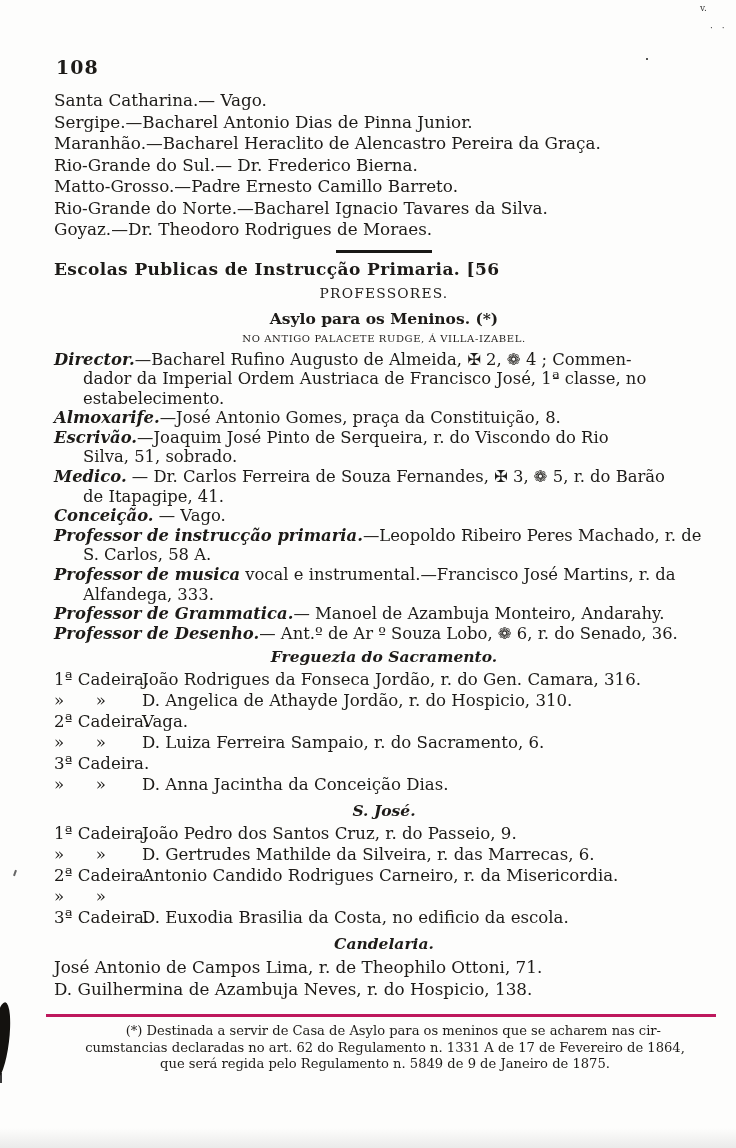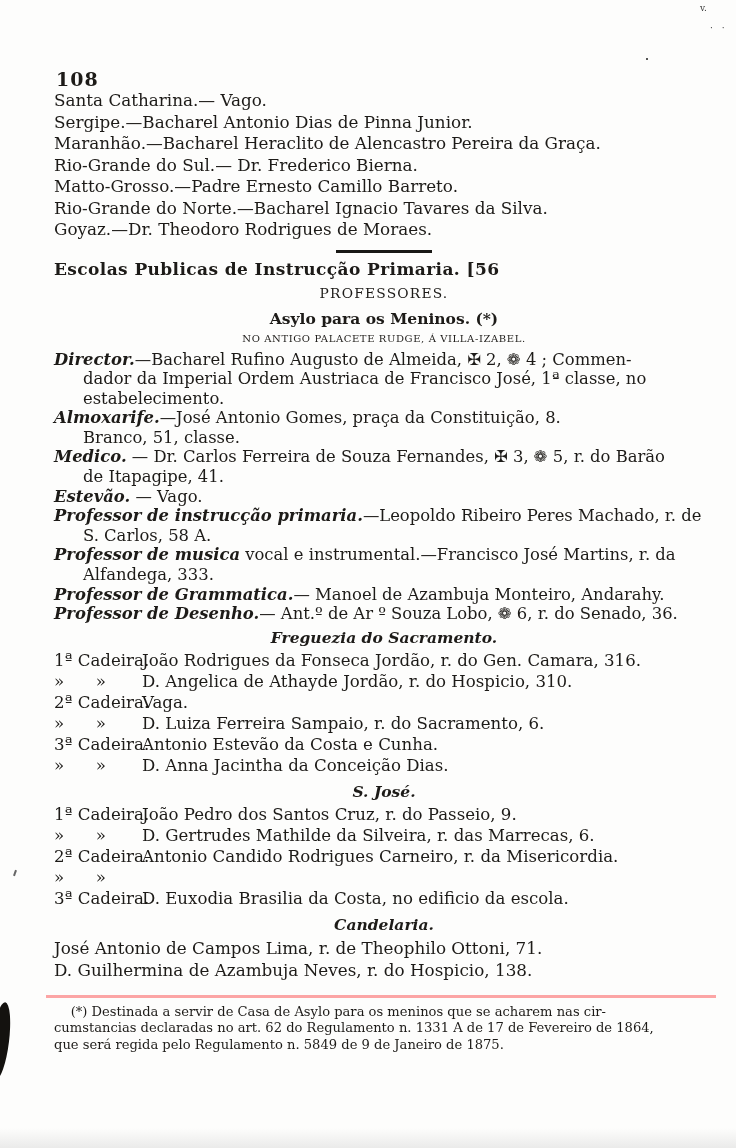--- a/index.html
+++ b/index.html
@@ -11,21 +11,21 @@
     margin:0 auto;
     background:#fdfdfc;
     color:#1d1b18;
     overflow:hidden;
   }
   .content { margin:0 22px 0 54px; }
 
   
   .pageheader { position:relative; margin-top:56px; height:24px; }
   .pagenum {
-    position:absolute; left:2px; top:12px;
+    position:absolute; left:2px; top:0;
     font-size:19px; font-weight:bold; letter-spacing:1px;
   }
   .journal-title {
     text-align:center;
     font-size:16px; font-weight:bold;
     letter-spacing:3.5px; word-spacing:8px;
   }
 
   
   .provinces { margin-top:10px; font-size:16.8px; line-height:21.5px; }
@@ -51,23 +51,23 @@
   .cad-row { display:flex; white-space:nowrap; }
   .num { flex:none; width:88px; white-space:pre; }
   .cname { white-space:nowrap; font-family:"DejaVu Serif","DejaVu Sans",serif; }
 
   .cand { margin-top:3px; font-size:16.8px; line-height:22px; }
   .cand-line { white-space:nowrap; }
 
   
   .footnote {
     margin-top:14px; margin-left:-8px; margin-right:-2px;
-    border-top:3px solid #fca5a5;
+    border-top:3px solid #be185d;
     padding-top:6px; padding-left:8px;
-    font-size:13.1px; line-height:16.4px;
+    font-size:13.1px; line-height:16.4px;text-align:center;
   }
   .fn-line { white-space:pre; }
 
   
   .ink-blot {
     position:absolute; left:-8px; top:1002px;
     width:17px; height:78px;
     background:#14120f; border-radius:50%;
     transform:rotate(7deg);
   }
@@ -119,28 +119,29 @@
     <section class="staff">
 
         <div class="staff-line"><span class="lead">Director.</span><span class="stext">—Bacharel Rufino Augusto de Almeida, ✠ 2,  ❁  4 ; Commen-</span></div>
 
         <div class="staff-line cont"><span class="lead"></span><span class="stext">dador da Imperial Ordem Austriaca de Francisco José, 1ª classe, no</span></div>
 
         <div class="staff-line cont"><span class="lead"></span><span class="stext">estabelecimento.</span></div>
 
         <div class="staff-line"><span class="lead">Almoxarife.</span><span class="stext">—José Antonio Gomes, praça da Constituição, 8.</span></div>
 
-
-        <div class="staff-line cont"><span class="lead"></span><span class="stext">Branco, 51, classe.</span></div>
+        <div class="staff-line"><span class="lead">Escrivão.</span><span class="stext">—Joaquim José Pinto de Serqueira, r. do Viscondo do Rio</span></div>
+
+        <div class="staff-line cont"><span class="lead"></span><span class="stext">Silva, 51, sobrado.</span></div>
 
         <div class="staff-line"><span class="lead">Medico.</span><span class="stext"> — Dr. Carlos Ferreira de Souza Fernandes, ✠ 3, ❁ 5, r. do Barão</span></div>
 
         <div class="staff-line cont"><span class="lead"></span><span class="stext">de Itapagipe, 41.</span></div>
 
-        <div class="staff-line"><span class="lead">Estevão.</span><span class="stext"> — Vago.</span></div>
+        <div class="staff-line"><span class="lead">Conceição.</span><span class="stext"> — Vago.</span></div>
 
         <div class="staff-line"><span class="lead">Professor de instrucção primaria.</span><span class="stext">—Leopoldo Ribeiro Peres Machado, r. de</span></div>
 
         <div class="staff-line cont"><span class="lead"></span><span class="stext">S. Carlos, 58 A.</span></div>
 
         <div class="staff-line"><span class="lead">Professor de musica</span><span class="stext"> vocal e instrumental.—Francisco José Martins, r. da</span></div>
 
         <div class="staff-line cont"><span class="lead"></span><span class="stext">Alfandega, 333.</span></div>
 
         <div class="staff-line"><span class="lead">Professor de Grammatica.</span><span class="stext">— Manoel de Azambuja Monteiro, Andarahy.</span></div>
@@ -167,21 +168,20 @@
           <span class="cname">Vaga.</span>
         </div>
 
         <div class="cad-row">
           <span class="num">»      »</span>
           <span class="cname">D. Luiza Ferreira Sampaio, r. do Sacramento, 6.</span>
         </div>
 
         <div class="cad-row">
           <span class="num">3ª Cadeira.</span>
-          <span class="cname">Antonio Estevão da Costa e Cunha.</span>
         </div>
 
         <div class="cad-row">
           <span class="num">»      »</span>
           <span class="cname">D. Anna Jacintha da Conceição Dias.</span>
         </div>
       </section>
 
     <h4 class="freg-heading">S. José.</h4>
     <section class="cadeiras">

